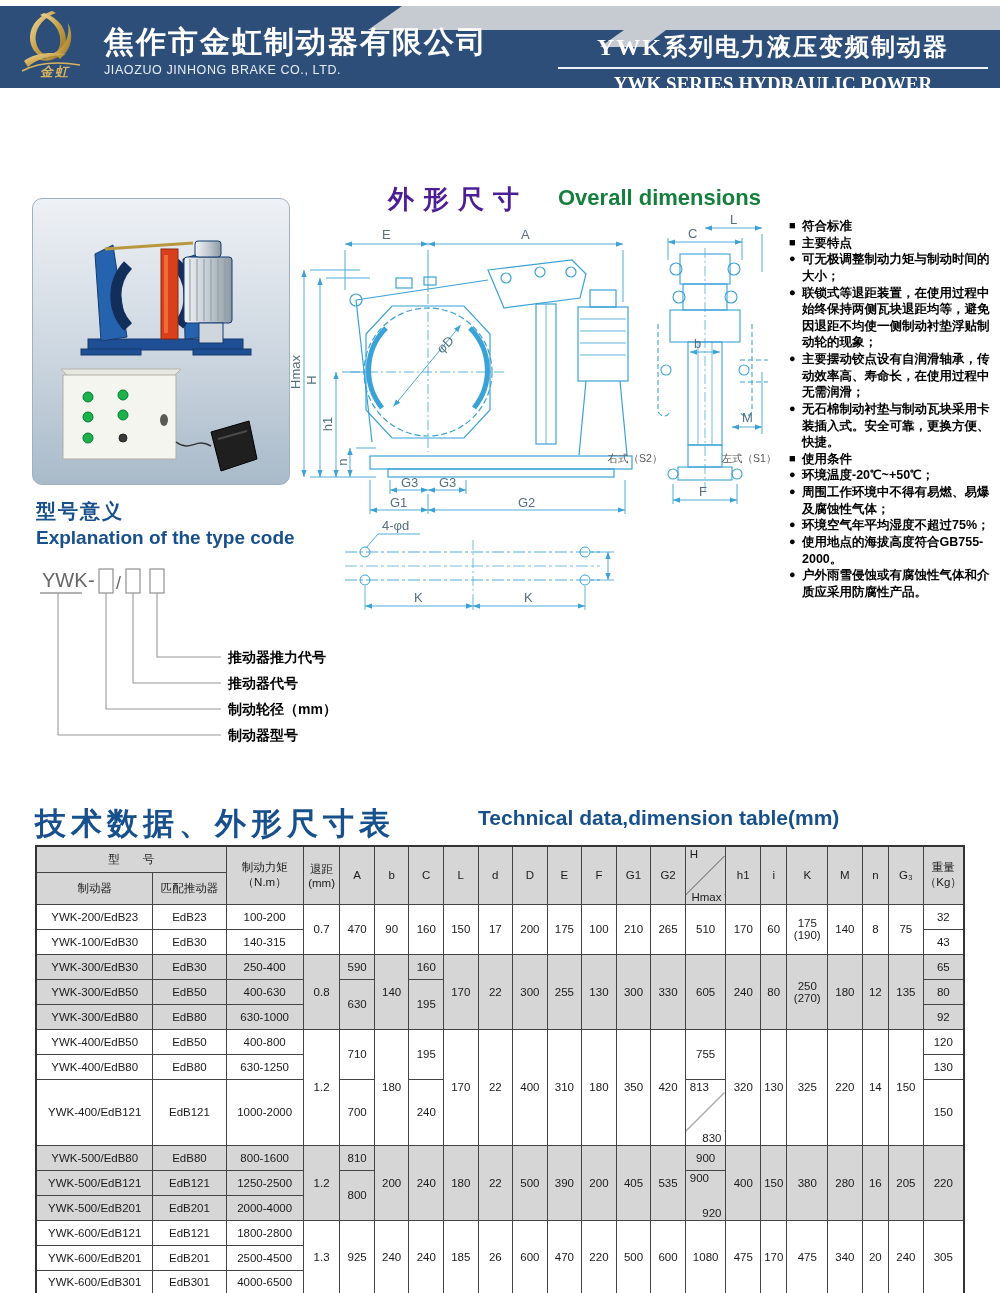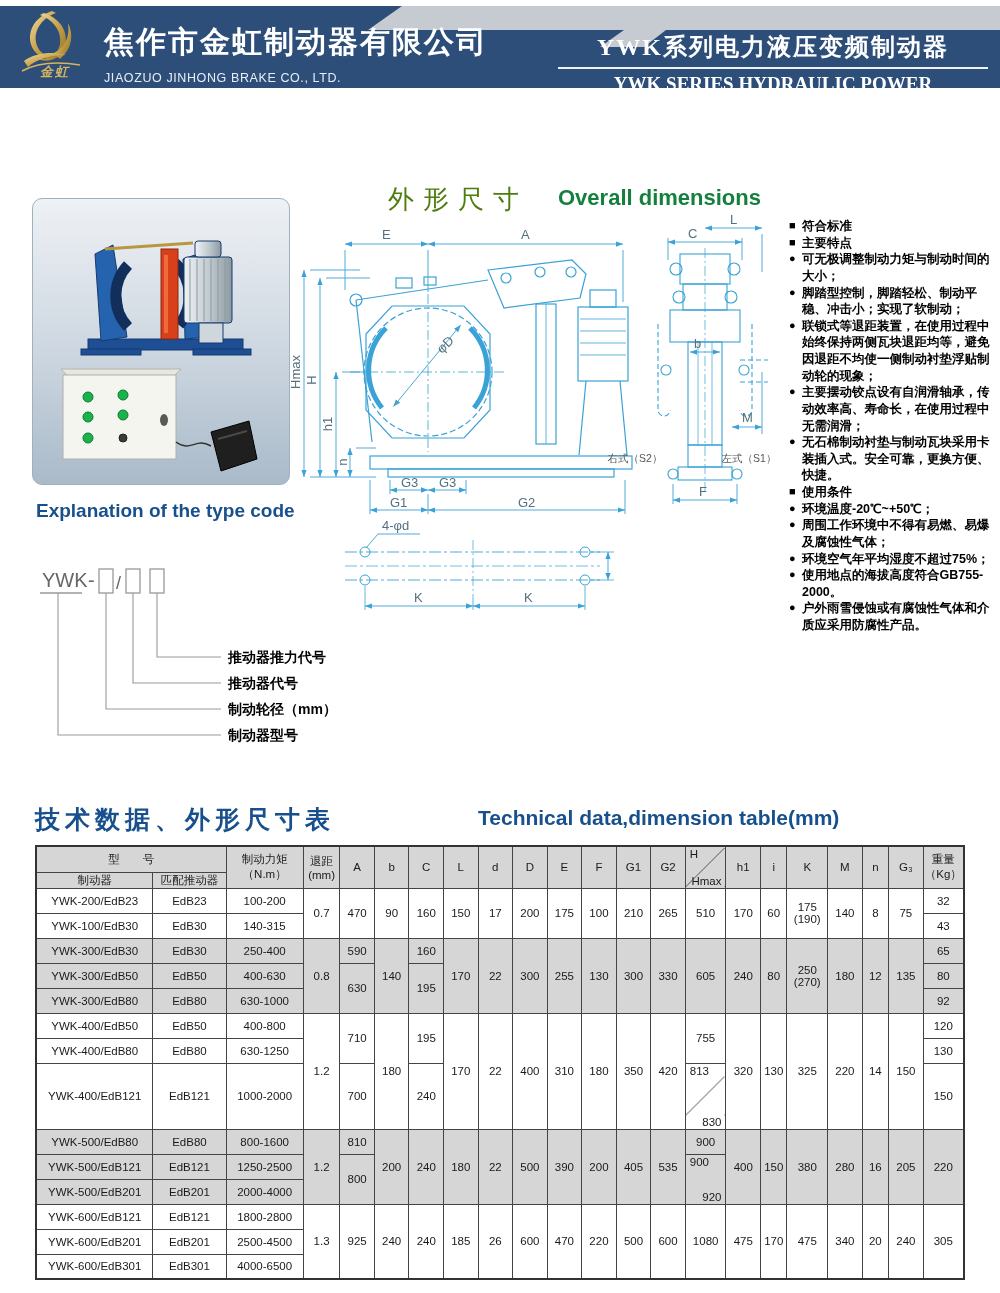--- a/index.html
+++ b/index.html
@@ -11,28 +11,28 @@
   .header .topstrip { position:absolute; top:0; left:0; width:100%; height:6px; background:#ffffff; }
   .header .gray1 { position:absolute; top:6px; left:368px; width:632px; height:24px; background:#c6cbd1;
                    clip-path:polygon(34px 0,100% 0,100% 100%,0 100%); }
   .header .gray2 { position:absolute; top:30px; left:600px; width:66px; height:17px; background:#c6cbd1;
                    clip-path:polygon(24px 0,66px 0,44px 100%,0 100%); }
   .logo { position:absolute; left:14px; top:9px; width:86px; height:76px; }
   .logo .logo-text { position:absolute; left:26px; top:54px; color:#d9b45e; font-size:13px; font-weight:bold;
                      font-family:"Liberation Serif", serif; font-style:italic; letter-spacing:2px; }
   .company { position:absolute; left:104px; top:22px; }
   .company .cn { font-size:30px; font-weight:bold; color:#ffffff; letter-spacing:2px; }
-  .company .en { font-size:12.5px; color:#e9eef5; letter-spacing:0.6px; margin-top:8px; }
+  .company .en { font-size:12.5px; color:#e9eef5; letter-spacing:0.6px; margin-top:0; }
   .product { position:absolute; right:12px; top:31px; width:430px; text-align:center; }
   .product .cn { font-size:24px; font-weight:bold; color:#ffffff; font-family:"Liberation Serif", serif;
                  letter-spacing:2px; padding-bottom:4px; border-bottom:2px solid #eef2f6; }
   .product .en { font-size:19px; font-weight:bold; color:#ffffff; font-family:"Liberation Serif", serif; margin-top:4px; }
 
   
-  .overall-cn { position:absolute; left:388px; top:182px; font-size:26px; font-weight:normal; color:#4d7c0f; letter-spacing:9px; }
+  .overall-cn { position:absolute; left:388px; top:182px; font-size:26px; font-weight:bold; color:#4c1d95; letter-spacing:9px; }
   .overall-en { position:absolute; left:558px; top:185px; font-size:22px; font-weight:bold; color:#15803d; }
 
   
   .photo-card { position:absolute; left:32px; top:198px; width:258px; height:287px; border-radius:10px;
                 background:linear-gradient(180deg,#eef1f5 0%,#ccd6e0 55%,#a9bac9 100%);
                 border:1px solid #9fb0bf; overflow:hidden; }
 
   
   .drawing { position:absolute; left:290px; top:212px; width:500px; height:440px; }
 
@@ -42,28 +42,28 @@
   .feat { position:relative; padding-left:13px; }
   .feat .fb { position:absolute; left:0; top:0; font-size:11px; }
 
   
   .tc-title { position:absolute; left:36px; top:498px; }
   .tc-title .cn { font-size:20px; font-weight:bold; color:#17508c; letter-spacing:2px; }
   .tc-title .en { font-size:19px; font-weight:bold; color:#17508c; margin-top:2px; }
   .typecode-svg { position:absolute; left:36px; top:555px; width:340px; height:200px; }
 
   
-  .tblttl-cn { position:absolute; left:35px; top:803px; font-size:25px; font-weight:bold; color:#17508c; letter-spacing:5px; }
+  .tblttl-cn { position:absolute; left:35px; top:803px; font-size:31px; font-weight:bold; color:#17508c; letter-spacing:5px; }
   .tblttl-en { position:absolute; left:478px; top:806px; font-size:21px; font-weight:bold; color:#17508c; }
   table.tbl { position:absolute; left:35px; top:845px; width:930px; border-collapse:collapse; table-layout:fixed;
               font-size:11.5px; color:#1a1a1a; border:2px solid #333; }
   .tbl th, .tbl td { border:1px solid #444; text-align:center; vertical-align:middle; padding:0 1px; font-weight:normal; }
   .tbl thead th { background:#d6d6d6; }
   .tbl thead tr:first-child th { height:26px; }
-  .tbl thead tr:last-child th { height:16px; }
+  .tbl thead tr:last-child th { height:32px; }
   .tbl tbody td { height:25px; background:#ffffff; }
   .tbl tbody tr.shade td { background:#d6d6d6; }
   .tbl tbody tr.tall td { height:66px; }
   .tbl .diag { position:relative;
     background-image:linear-gradient(135deg, transparent calc(50% - 0.6px), #555 calc(50% - 0.6px), #555 calc(50% + 0.6px), transparent calc(50% + 0.6px)); }
   .tbl .diag .dtop { position:absolute; top:1px; left:4px; }
   .tbl .diag .dbot { position:absolute; bottom:1px; right:4px; }
 
   svg text { font-family:"Liberation Sans", sans-serif; }
 </style>
@@ -307,33 +307,34 @@
     <text x="124" y="390">K</text>
     <text x="234" y="390">K</text>
   </g>
 </svg>
 
 <div class="features">
     <div class="feat"><span class="fb">■</span><span>符合标准</span></div>
     <div class="feat"><span class="fb">●</span></div>
     <div class="feat"><span class="fb">■</span><span>主要特点</span></div>
     <div class="feat"><span class="fb">●</span><span>可无极调整制动力矩与制动时间的大小；</span></div>
-    <div class="feat"><span class="fb">●</span><span>脚踏型控制，脚踏轻松、制动平稳、冲击小；实现了软制动；</span></div>
+    <div class="feat"><span class="fb">●</span></div>
     <div class="feat"><span class="fb">●</span><span>联锁式等退距装置，在使用过程中始终保持两侧瓦块退距均等，避免因退距不均使一侧制动衬垫浮贴制动轮的现象；</span></div>
     <div class="feat"><span class="fb">●</span><span>主要摆动铰点设有自润滑轴承，传动效率高、寿命长，在使用过程中无需润滑；</span></div>
     <div class="feat"><span class="fb">●</span><span>无石棉制动衬垫与制动瓦块采用卡装插入式。安全可靠，更换方便、快捷。</span></div>
     <div class="feat"><span class="fb">■</span><span>使用条件</span></div>
     <div class="feat"><span class="fb">●</span><span>环境温度-20℃~+50℃；</span></div>
     <div class="feat"><span class="fb">●</span><span>周围工作环境中不得有易燃、易爆及腐蚀性气体；</span></div>
     <div class="feat"><span class="fb">●</span><span>环境空气年平均湿度不超过75%；</span></div>
     <div class="feat"><span class="fb">●</span><span>使用地点的海拔高度符合GB755-2000。</span></div>
     <div class="feat"><span class="fb">●</span><span>户外雨雪侵蚀或有腐蚀性气体和介质应采用防腐性产品。</span></div>
   </div>
 
 <div class="tc-title">
+  <div class="cn">型号意义</div>
   <div class="en">Explanation of the type code</div>
 </div>
 <svg class="typecode-svg" viewBox="0 0 340 200">
   <g fill="#666" font-size="20">
     <text x="6" y="32">YWK</text>
     <text x="52" y="32">-</text>
     <text x="80" y="34" font-size="18">/</text>
   </g>
   <g stroke="#999" fill="none" stroke-width="1.3">
     <rect x="63" y="14" width="14" height="24"></rect>

